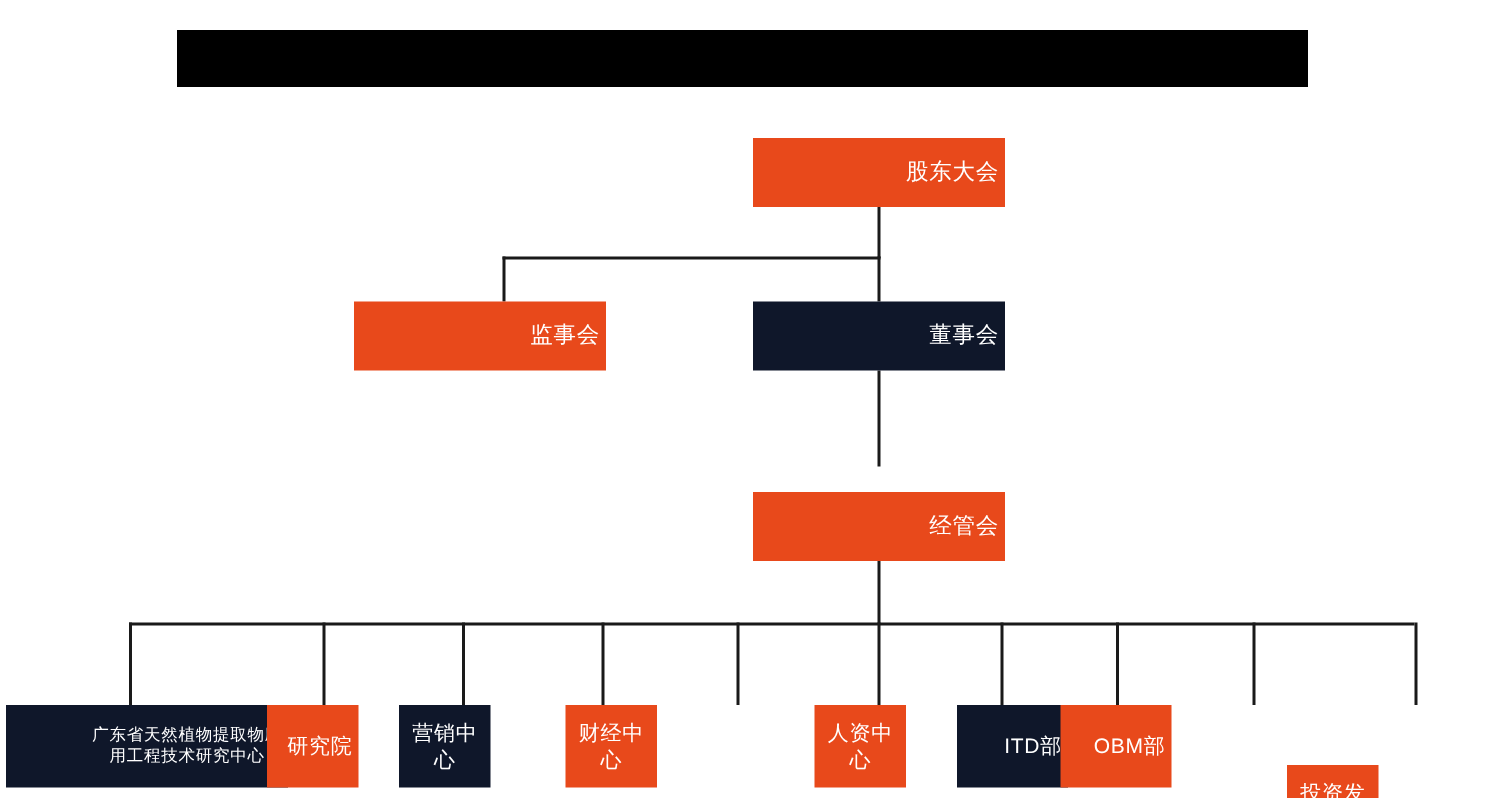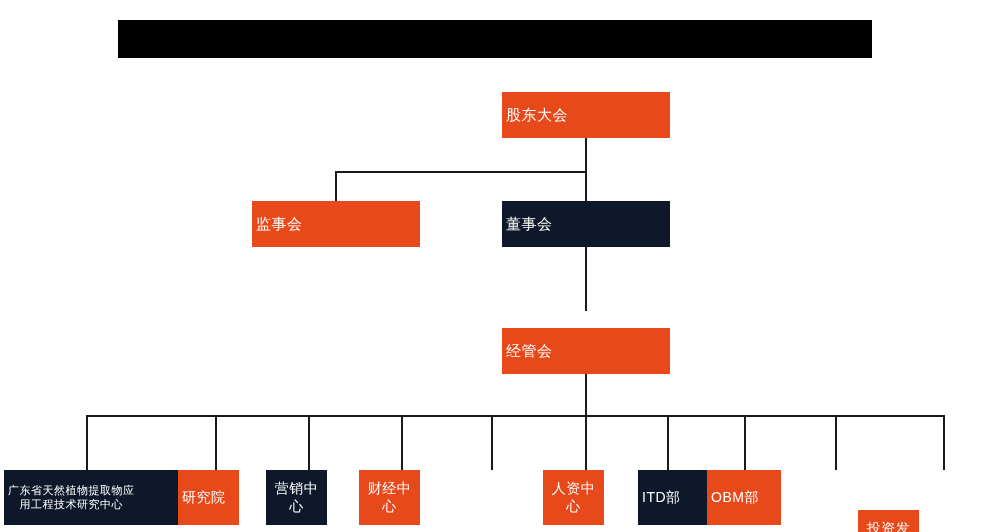--- a/index.html
+++ b/index.html
@@ -25,21 +25,21 @@
     width: 754px;
     height: 38px;
     background: #000000;
   }
   
   .node {
     position: absolute;
     box-sizing: border-box;
     display: flex;
     align-items: center;
-    justify-content: flex-start;
+    justify-content: flex-end;
     text-align: center;
     color: #ffffff;
     line-height: 1.25;
     letter-spacing: 0.5px;
     user-select: none;
   }
   .node.dark  { background: #E8491B; }
   .node.light { background: #0f172a; }
 
   .node-label {
@@ -92,21 +92,21 @@
   <div class="line v" style="left:585px; top:415px; height:55px;"></div>
   <div class="line v" style="left:667px; top:415px; height:55px;"></div>
   <div class="line v" style="left:744px; top:415px; height:55px;"></div>
   <div class="line v" style="left:835px; top:415px; height:55px;"></div>
   <div class="line v" style="left:943px; top:415px; height:55px;"></div>
 
   <div class="node dark n-top" style="left:502px; top:92px;">
     <span class="node-label">股东大会</span>
   </div>
 
-  <div class="node dark n-mid" style="left:252px; top:201px;font-family:Liberation Serif, serif;">
+  <div class="node dark n-mid" style="left:236px; top:201px;font-family:Liberation Serif, serif;">
     <span class="node-label">监事会</span>
   </div>
 
   <div class="node light n-mid" style="left:502px; top:201px;">
     <span class="node-label">董事会</span>
   </div>
 
   <div class="node dark n-mid" style="left:502px; top:328px;">
     <span class="node-label">经管会</span>
   </div>
@@ -117,21 +117,21 @@
   </div>
 
   <div class="node dark n-leaf-w" style="left:178px; top:470px;">
     <span class="node-label">研究院</span>
   </div>
 
   <div class="node light n-leaf-w" style="left:266px; top:470px;">
     <span class="node-label">营销中心</span>
   </div>
 
-  <div class="node dark n-leaf-w" style="left:359px; top:470px;">
+  <div class="node dark n-leaf-w" style="left:377px; top:470px;">
     <span class="node-label">财经中心</span>
   </div>
 
 
   <div class="node dark n-leaf-w" style="left:543px; top:470px;">
     <span class="node-label">人资中心</span>
   </div>
 
   <div class="node light n-leaf" style="left:638px; top:470px;">
     <span class="node-label">ITD部</span>

